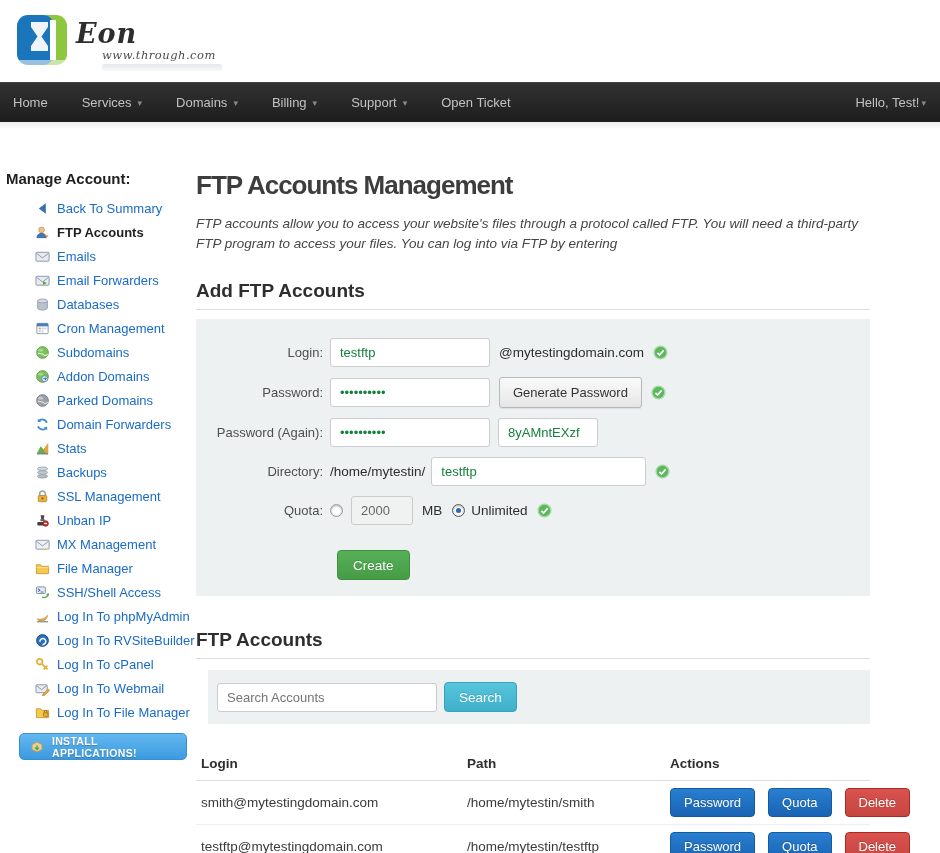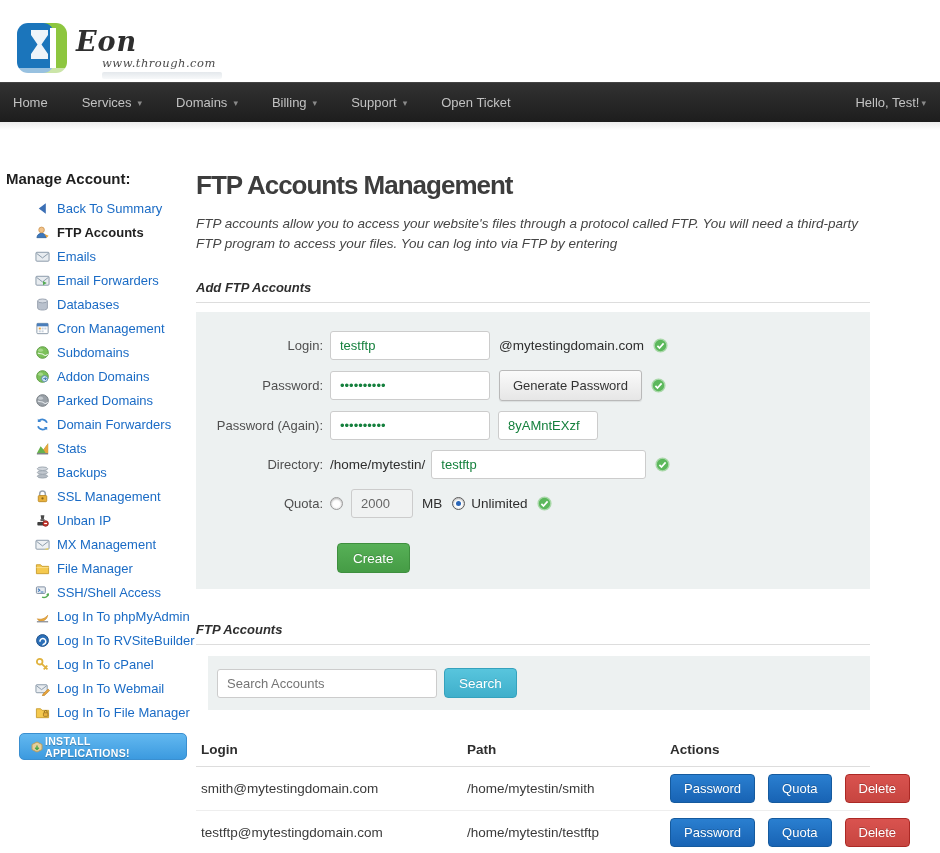--- a/index.html
+++ b/index.html
@@ -2,21 +2,21 @@
 <html><head>
 <meta charset="utf-8">
 <style>
   * { box-sizing: border-box; margin: 0; padding: 0; }
   html,body { width:940px; height:853px; }
   body {
     font-family: "Liberation Sans", sans-serif;
     background:#fff; color:#333; overflow:hidden; position:relative;
   }
   
-  .header { height:82px; padding:20px 0 0 14px; display:flex; align-items:flex-start; }
+  .header { height:82px; padding:12px 0 0 14px; display:flex; align-items:flex-start; }
   .logo { display:flex; align-items:flex-start; gap:6px; }
   .logo-text { padding-top:8px; }
   .logo-name { font-family:"DejaVu Serif", serif; font-style:italic; font-weight:bold; font-size:27px; color:#2e2e2e; line-height:1; letter-spacing:1px;}
   .logo-url { font-family:"DejaVu Serif", serif; font-style:italic; font-size:11.5px; color:#4a4a4a; margin-top:1px; margin-left:26px; letter-spacing:.5px;}
   .logo-watermark { height:7px; width:120px; margin-left:26px; margin-top:2px; background:linear-gradient(#e4e8ec,#f7f9fa); border-radius:2px; }
   
   .nav { height:40px; background:linear-gradient(#323232,#1d1d1d); display:flex; align-items:center; font-size:13px; border-top:1px solid #444; }
   .nav-item { color:#c2c2c2; padding:0 17px; height:40px; display:flex; align-items:center; gap:6px; cursor:pointer; }
   .nav-item:first-child { padding-left:13px; }
   .caret { font-size:9px; color:#8a8a8a; }
@@ -24,26 +24,26 @@
   .nav-strip { height:8px; background:linear-gradient(#ececec,#ffffff); }
   
   .container { display:flex; padding-top:40px; }
   .sidebar { width:196px; flex:0 0 196px; padding-left:6px; }
   .sidebar-heading { font-size:15px; font-weight:bold; color:#1f1f1f; }
   .side-list { margin-top:9px; }
   .side-item { display:flex; align-items:center; gap:7px; height:24px; padding-left:29px; font-size:13px; color:#1a6bc5; cursor:pointer; white-space:nowrap; }
   .side-item.active { color:#1f1f1f; font-weight:bold; }
   .side-item .ico { width:15px; height:15px; flex:0 0 15px; display:inline-flex; }
   .side-item .ico svg { width:15px; height:15px; }
-  .install-btn { margin:9px 0 0 13px; width:168px; height:27px; background:linear-gradient(#62b8f0,#3c9adf); border:1px solid #3a8fd0; border-radius:5px; color:#fff; font-size:10.5px; font-weight:bold; display:flex; align-items:center; padding:0 9px; cursor:pointer; text-shadow:0 1px 1px rgba(0,0,0,.25); letter-spacing:.3px;}
+  .install-btn { margin:9px 0 0 13px; width:168px; height:27px; background:linear-gradient(#62b8f0,#3c9adf); border:1px solid #3a8fd0; border-radius:5px; color:#fff; font-size:10.5px; font-weight:bold; display:flex; align-items:center; gap:7px; padding:0 9px; cursor:pointer; text-shadow:0 1px 1px rgba(0,0,0,.25); letter-spacing:.3px;}
   
   .main { width:709px; padding-right:35px; }
   .page-title { font-size:26px; font-weight:bold; color:#3d3d3d; letter-spacing:-1px; }
   .description { font-style:italic; font-size:13.5px; color:#454545; line-height:1.45; margin-top:13px; max-width:680px; }
-  .section-heading { font-size:13px; font-weight:bold; color:#2e2e2e; margin-top:27px; padding-bottom:7px; border-bottom:1px solid #ddd;font-style:italic; }
+  .section-heading { font-size:19px; font-weight:bold; color:#2e2e2e; margin-top:27px; padding-bottom:7px; border-bottom:1px solid #ddd; }
   .form-panel { background:#edf1f1; margin-top:9px; padding:9px 0 16px; }
   .form-row { display:flex; align-items:center; margin-top:10px; }
   .form-label { width:134px; text-align:right; font-size:13px; color:#4f4f4f; padding-right:7px; flex:0 0 134px; }
   input.txt { height:29px; border:1px solid #ccc; border-radius:3px; padding:0 9px; font-size:13px; color:#15803d; background:#fff; font-family:"Liberation Sans",sans-serif; }
   .w160 { width:160px; } .w100 { width:100px; } .w215 { width:215px; } .w62 { width:62px; }
   input.disabled { background:#f0f2f2; color:#666; }
   .suffix { font-size:13.5px; color:#2e2e2e; margin-left:9px; }
   .check { width:15px; height:15px; margin-left:9px; display:inline-flex; }
   .check svg { width:15px; height:15px; }
   .gen-btn { margin-left:9px; height:31px; padding:0 13px; background:linear-gradient(#fafafa,#e6e6e6); border:1px solid #b9b9b9; border-radius:3px; font-size:13px; color:#333; cursor:pointer; box-shadow:0 1px 1px rgba(0,0,0,.08); font-family:"Liberation Sans",sans-serif;}

